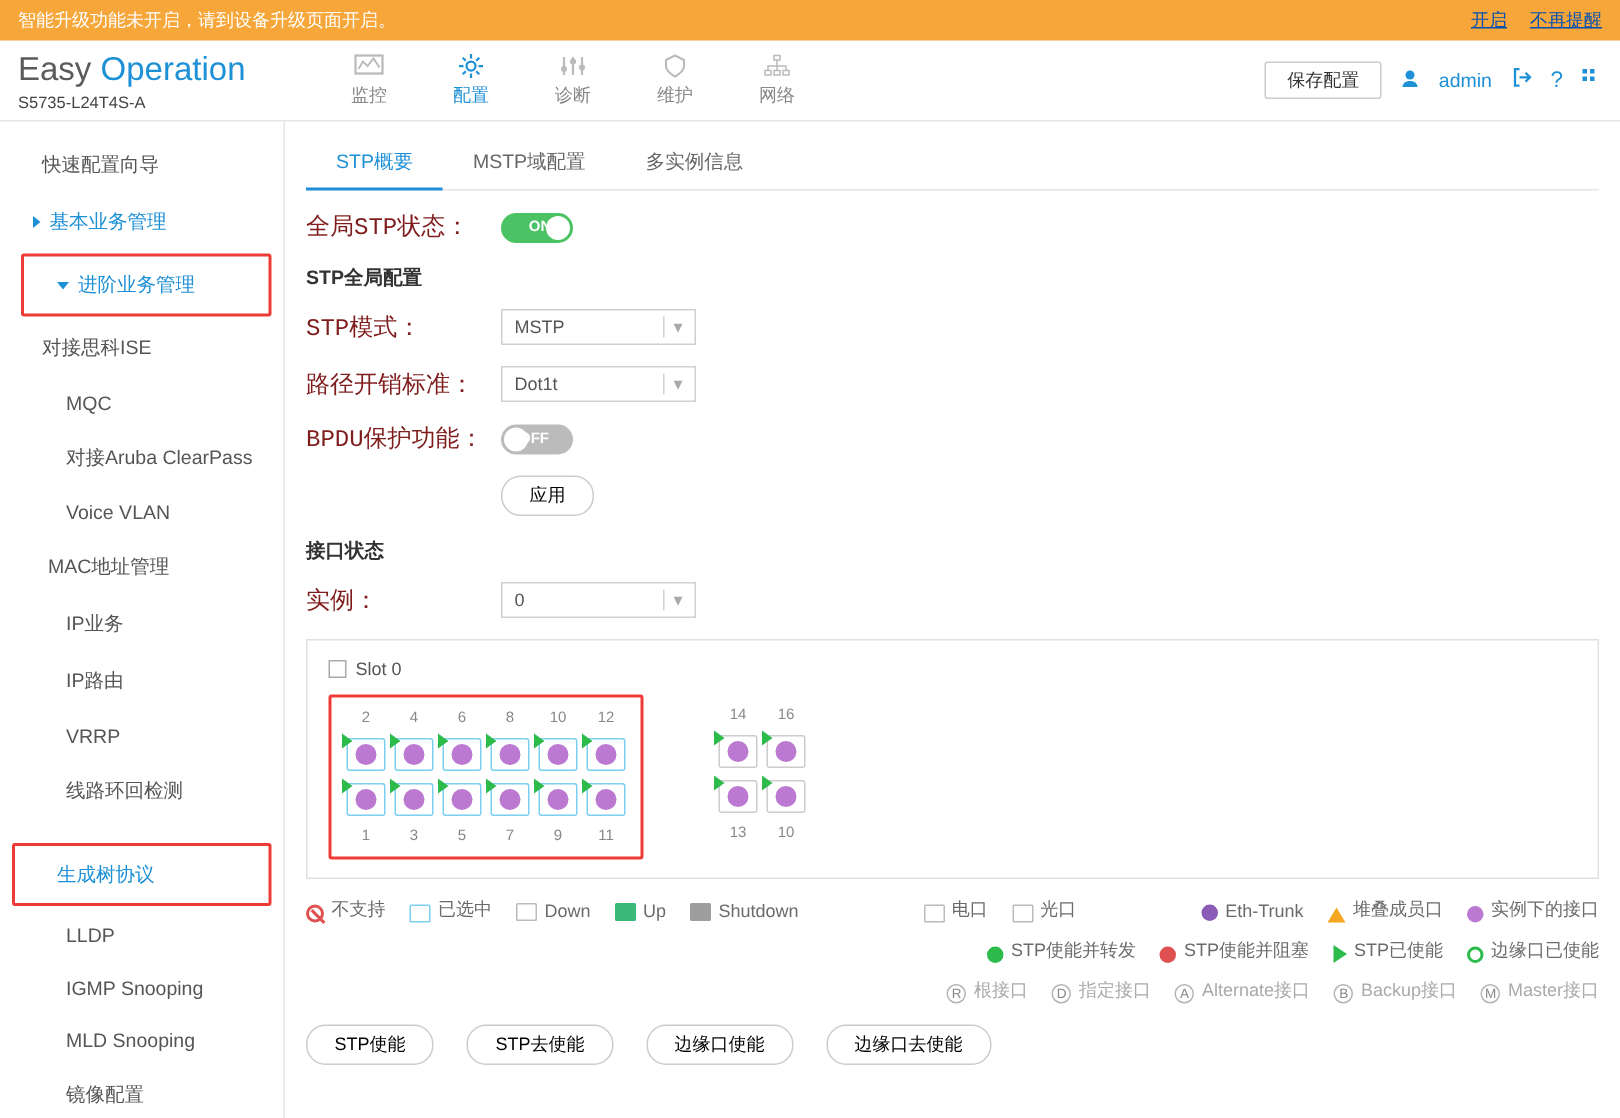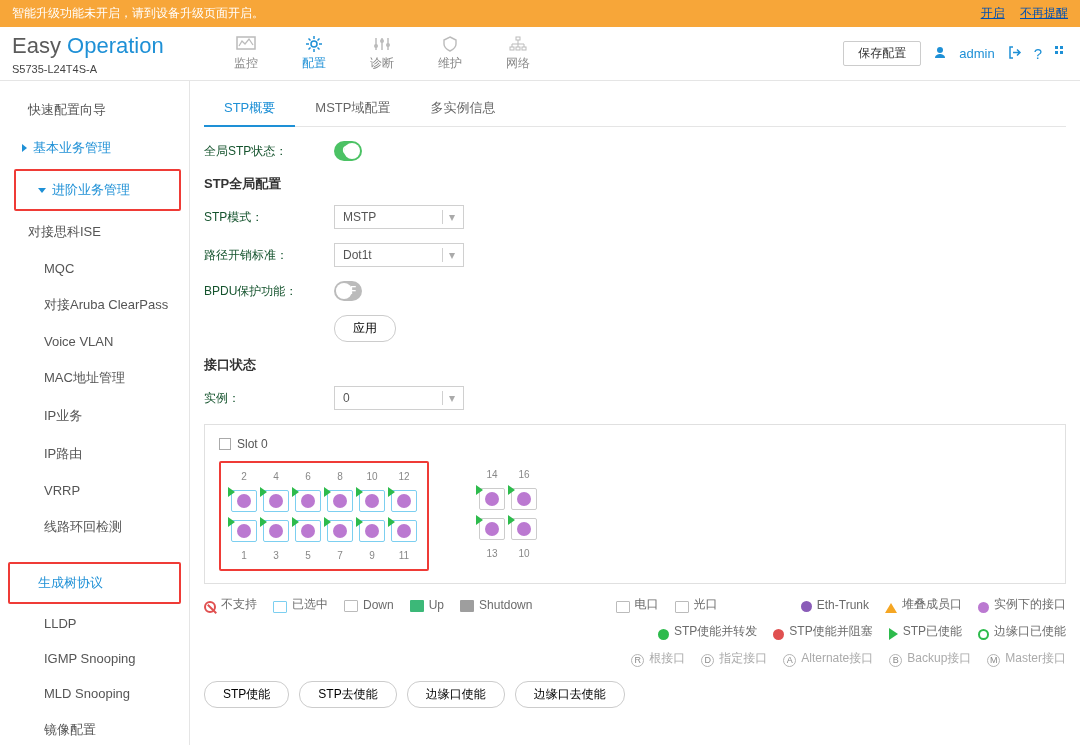--- a/index.html
+++ b/index.html
@@ -27,23 +27,23 @@
 .side-item.active { color: #1e90d6; }
 .caret { width: 0; height: 0; border-top: 4px solid transparent; border-bottom: 4px solid transparent; display: inline-block; }
 .caret.right { border-left: 5px solid #1e90d6; }
 .caret.down { border-top: 5px solid #1e90d6; border-left: 4px solid transparent; border-right: 4px solid transparent; border-bottom: none; }
 .redbox { border: 2px solid #ef3b36; border-radius: 2px; }
 .content { flex: 1; padding: 10px 14px; }
 .tabs { display: flex; border-bottom: 1px solid #e5e5e5; margin-bottom: 14px; }
 .tab { padding: 8px 20px; color: #666; font-size: 13px; cursor: pointer; }
 .tab.active { color: #1e90d6; border-bottom: 2px solid #1e90d6; margin-bottom: -1px; }
 .form-row { display: flex; align-items: center; margin-bottom: 14px; }
-.form-label { width: 130px; color: #14532d; font-size: 12px; }
+.form-label { width: 130px; color: #7f1d1d; font-size: 16px; font-family: Liberation Mono, monospace; }
 .section-title { font-weight: bold; font-size: 13px; color: #333; margin: 14px 0 12px; }
-.toggle { display: inline-block; width: 28px; height: 20px; border-radius: 10px; background: #4bc264; position: relative; color: #fff; font-size: 10px; line-height: 20px; text-align: center; font-weight: bold; padding-left: 4px; }
+.toggle { display: inline-block; width: 48px; height: 20px; border-radius: 10px; background: #4bc264; position: relative; color: #fff; font-size: 10px; line-height: 20px; text-align: center; font-weight: bold; padding-left: 4px; }
 .toggle::after { content: ''; position: absolute; right: 2px; top: 2px; width: 16px; height: 16px; background: #fff; border-radius: 50%; }
 .toggle.off { background: #bbb; color: #fff; padding-left: 0; padding-right: 4px; }
 .toggle.off::after { left: 2px; right: auto; }
 .select { border: 1px solid #d0d0d0; padding: 4px 8px; min-width: 130px; background: #fff; display: inline-flex; align-items: center; justify-content: space-between; font-size: 12px; color: #555; cursor: pointer; }
 .select .arr { border-left: 1px solid #d0d0d0; padding-left: 6px; margin-left: 8px; color: #aaa; }
 .btn { border: 1px solid #ccc; padding: 4px 18px; background: #fff; font-size: 12px; cursor: pointer; border-radius: 13px; }
 .port-panel { border: 1px solid #e0e0e0; padding: 12px 14px 12px 14px; margin-bottom: 12px; }
 .slot-label { display: flex; align-items: center; gap: 6px; margin-bottom: 10px; font-size: 12px; color: #555; }
 .slot-check { width: 12px; height: 12px; border: 1px solid #aaa; }
 .port-grid-wrap { display: flex; gap: 40px; }
@@ -62,21 +62,21 @@
 .ic-tri { width: 0; height: 0; border-left: 6px solid transparent; border-right: 6px solid transparent; border-bottom: 10px solid #f5a623; display: inline-block; }
 .ic-ring { width: 11px; height: 11px; border: 2px solid #2dbb4c; border-radius: 50%; display: inline-block; }
 .ic-play { width: 0; height: 0; border-top: 6px solid transparent; border-bottom: 6px solid transparent; border-left: 9px solid #2dbb4c; display: inline-block; }
 .ic-no { width: 12px; height: 12px; border: 2px solid #e05050; border-radius: 50%; position: relative; display: inline-block; }
 .ic-no::after { content: ''; position: absolute; width: 12px; height: 2px; background: #e05050; transform: rotate(45deg); top: 5px; left: 0; }
 .ic-boxoutline { width: 14px; height: 12px; border: 1.5px solid #7ccff0; display: inline-block; border-radius: 1px; }
 .ic-boxgrey { width: 14px; height: 12px; border: 1.5px solid #bbb; display: inline-block; border-radius: 1px; }
 .ic-boxgreen { width: 14px; height: 12px; background: #3cb878; display: inline-block; border-radius: 1px; }
 .ic-boxdark { width: 14px; height: 12px; background: #9e9e9e; display: inline-block; border-radius: 1px; }
 .ic-letter { width: 13px; height: 13px; border: 1px solid #b4b4b4; border-radius: 50%; font-size: 9px; color: #888; display: inline-flex; align-items: center; justify-content: center; line-height: 1; }
-.action-row { display: flex; gap: 10px; margin-top: 14px; }
+.action-row { display: flex; gap: 22px; margin-top: 14px; }
 </style>
 </head>
 <body>
 
 <div class="top-banner">
   <span>智能升级功能未开启，请到设备升级页面开启。</span>
   <span>
     <a href="#">开启</a>
     <a href="#">不再提醒</a>
   </span>
@@ -174,21 +174,21 @@
         <span>基本业务管理</span>
       </div>
     <div class="side-group blue redbox" style="margin:2px 8px 2px 14px;">
         <span class="caret down"></span>
         <span>进阶业务管理</span>
       </div>
     <div class="side-item" style="">对接思科ISE</div>
     <div class="side-item" style="padding-left:44px">MQC</div>
     <div class="side-item" style="padding-left:44px">对接Aruba ClearPass</div>
     <div class="side-item" style="padding-left:44px">Voice VLAN</div>
-    <div class="side-item" style="padding-left:44px">MAC地址管理</div>
+    <div class="side-item" style="padding-left:32px">MAC地址管理</div>
     <div class="side-item" style="padding-left:44px">IP业务</div>
     <div class="side-item" style="padding-left:44px">IP路由</div>
     <div class="side-item" style="padding-left:44px">VRRP</div>
     <div class="side-item" style="padding-left:44px">线路环回检测</div>
     <div class="side-item active redbox" style="margin:16px 8px 2px 8px;">生成树协议</div>
     <div class="side-item" style="padding-left:44px">LLDP</div>
     <div class="side-item" style="padding-left:44px">IGMP Snooping</div>
     <div class="side-item" style="padding-left:44px">MLD Snooping</div>
     <div class="side-item" style="padding-left:44px">镜像配置</div>
     <div class="side-item" style="padding-left:44px">堆叠</div>

